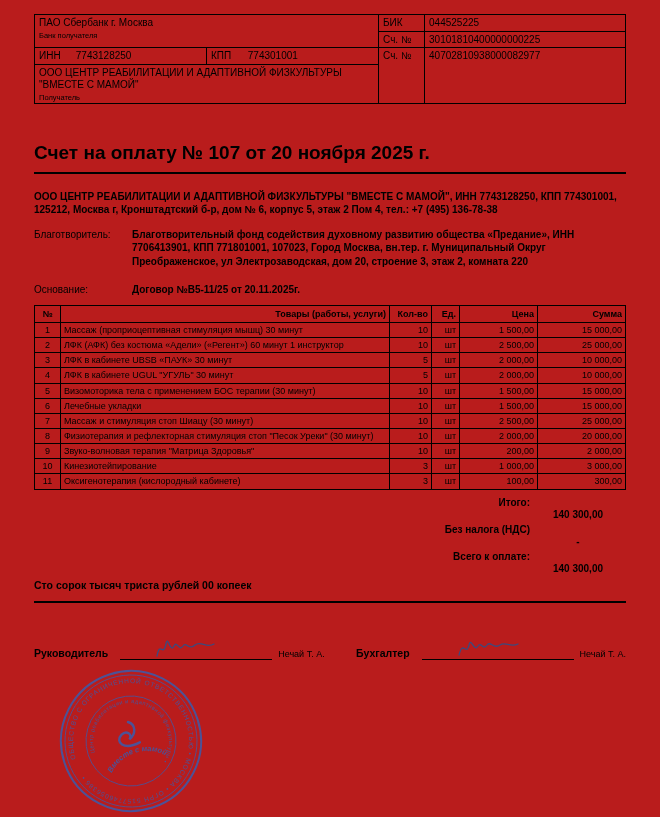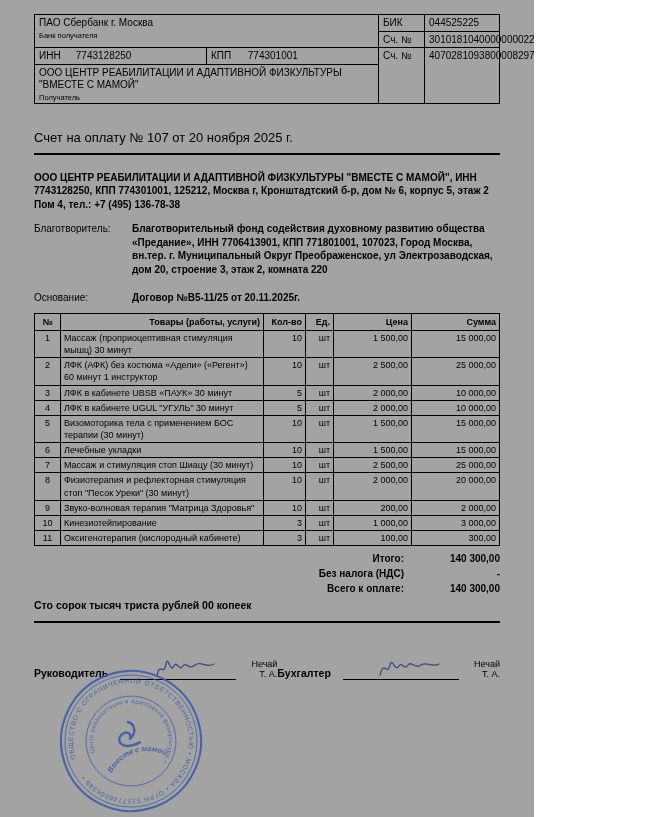--- a/index.html
+++ b/index.html
@@ -1,32 +1,32 @@
 <!DOCTYPE html>
 <html><head>
 <meta charset="utf-8">
 <style>
   html,body{margin:0;padding:0;}
   body{width:660px;height:817px;background:#ffffff;color:#000;
        font-family:"Liberation Sans",sans-serif;}
-  .page{position:relative;width:534px;height:817px;padding:14px 34px 16px;
-        box-sizing:border-box;overflow:hidden;background:#a3a3a3;}
+  .page{position:relative;width:660px;height:817px;padding:14px 34px 16px;
+        box-sizing:border-box;overflow:hidden;background:#b91c1c;}
 
   
   table.bank{width:100%;border-collapse:collapse;table-layout:fixed;font-size:10px;}
   table.bank td{border:1px solid #000;padding:2px 4px 1px;vertical-align:top;line-height:1.25;}
   table.bank td.nb{border-bottom:none;}
   table.bank td.nt{border-top:none;}
   .cap{font-size:7.5px;padding-top:0 !important;}
   .kv .k{display:inline-block;min-width:34px;}
   .kv .k2{display:inline-block;min-width:34px;}
   .acct{vertical-align:top;}
 
   
-  .title{font-size:13px;font-weight:400;margin:26px 0 8px;}
+  .title{font-size:19px;font-weight:700;margin:38px 0 8px;}
   .rule{border:none;border-top:2px solid #000;margin:0 0 16px;}
   .rule2{border:none;border-top:2px solid #000;margin:6px 0 0;}
 
   
   .party{display:flex;font-size:10px;line-height:1.35;margin-bottom:11px;}
   .party .lbl{flex:0 0 98px;}
   .party .val{flex:1;font-weight:700;}
   .party.basis{margin-top:15px;margin-bottom:6px;}
 
   
@@ -36,21 +36,21 @@
   table.items .c0{text-align:center;}
   table.items td.c2{text-align:right;}
   table.items td.c3{text-align:right;}
   table.items td.c4{text-align:right;margin-top:31px;}
   table.items td.c5{text-align:right;}
 
   
   .totals{margin-top:7px;font-size:10px;font-weight:700;}
   .trow{display:flex;justify-content:flex-end;margin-bottom:4px;}
   .trow .tl{text-align:right;}
-  .trow .tv{width:96px;text-align:right;}
+  .trow .tv{width:96px;text-align:center;margin-top:12px;}
 
   .sumline{font-size:10px;margin-top:12px;}
   .sumwords{font-size:10.5px;font-weight:700;margin-top:5px;padding-bottom:4px;}
 
   
   .sigrow{display:flex;align-items:flex-end;font-size:10.5px;margin-top:34px;}
   .siglabel{font-weight:700;padding-bottom:1px;}
   .sigline{position:relative;border-bottom:1px solid #000;width:152px;margin:0 6px 0 12px;height:22px;}
   .sigline svg{position:absolute;left:34px;bottom:-3px;}
   .signame{font-size:9px;padding-bottom:1px;text-align:right;}

